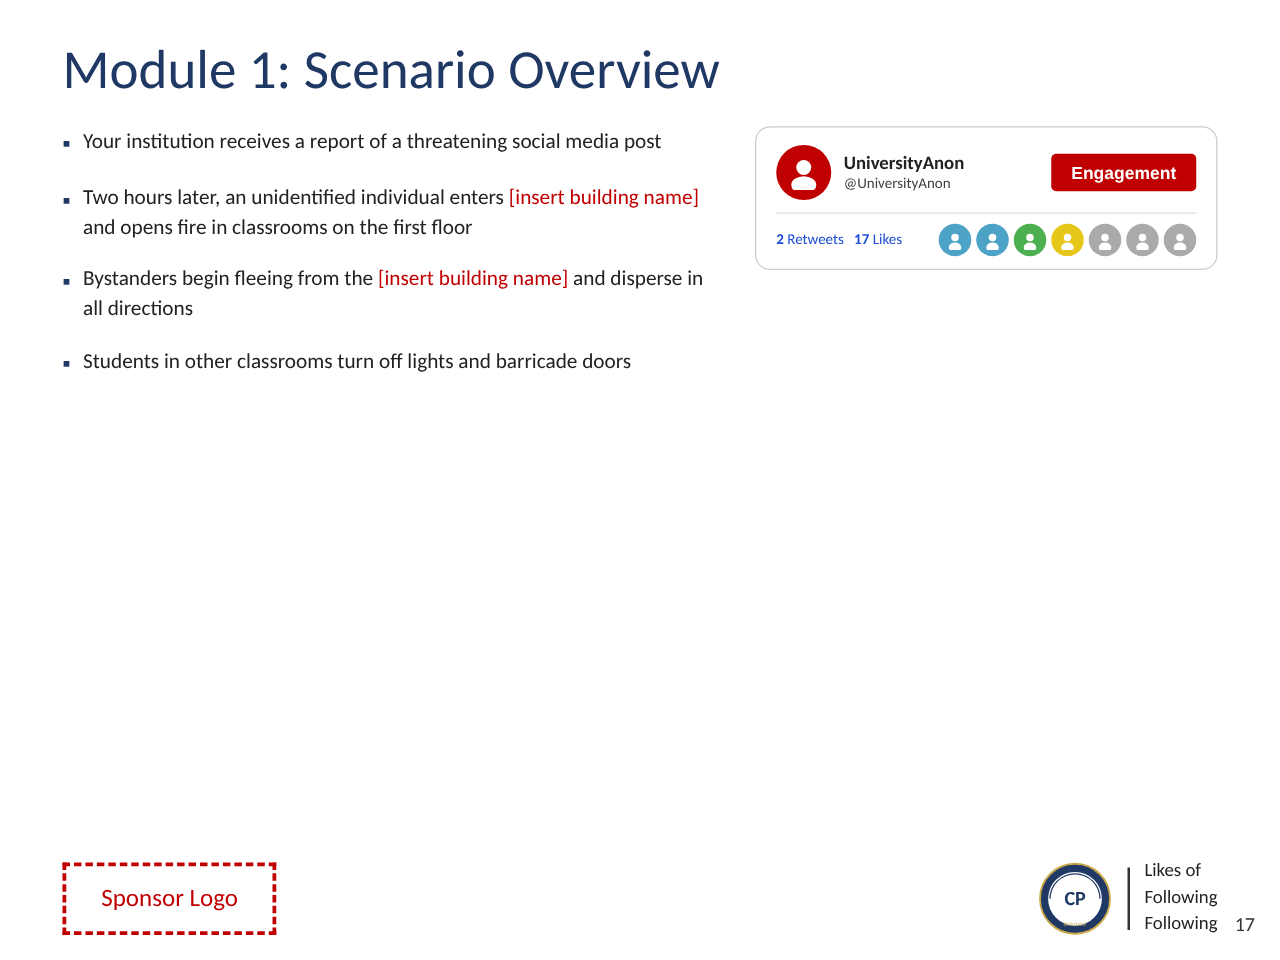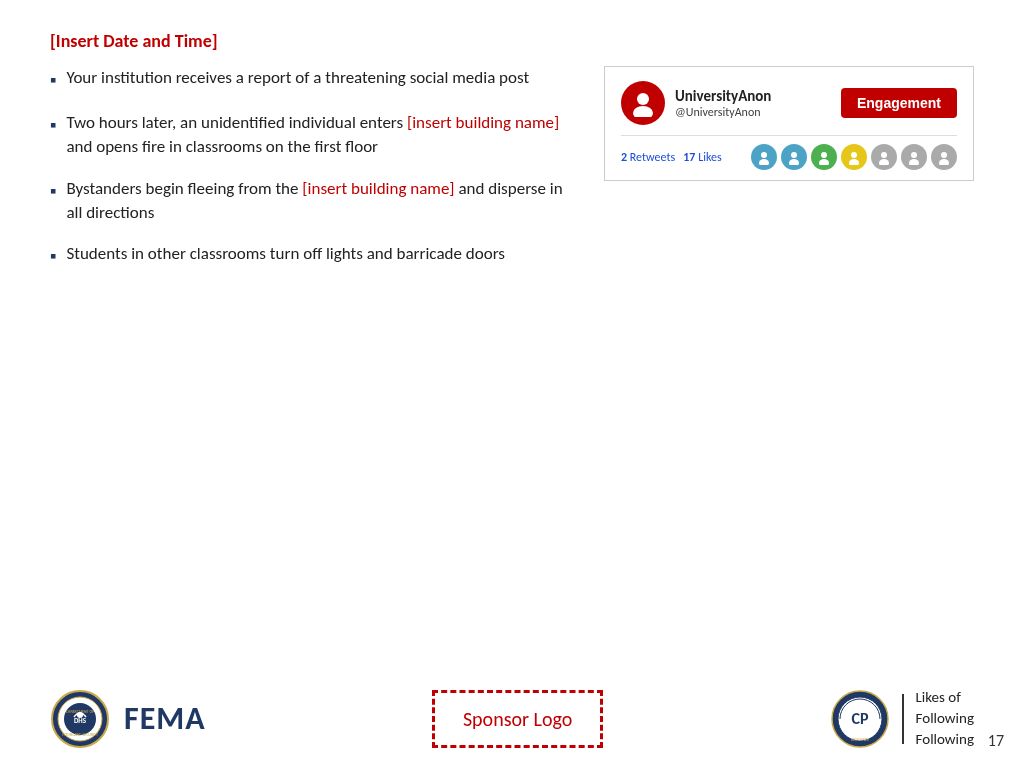--- a/index.html
+++ b/index.html
@@ -64,21 +64,21 @@
       flex-shrink: 0;
     }
 
     .red-text {
       color: #c00000;
     }
 
     .twitter-card {
       width: 370px;
       border: 1px solid #ccc;
-      border-radius: 0;
+      border-radius: 12px;
       padding: 14px 16px 10px 16px;
       background: #fff;
       flex-shrink: 0;
     }
 
     .twitter-header {
       display: flex;
       align-items: center;
       justify-content: space-between;
       margin-bottom: 10px;
@@ -242,22 +242,22 @@
       right: 20px;
       font-size: 16px;
       color: #333;
     }
   </style>
 </head>
 <body>
 
 <div class="slide">
 
-
-  <div class="date-label">[Insert Date and Time]</div>
+  <h1 class="slide-title">Module 1: Scenario Overview</h1>
+
 
   <div class="content-area">
 
     <ul class="bullet-list">
       <li>
         <span class="bullet-marker">▪</span>
         <span>Your institution receives a report of a threatening social media post</span>
       </li>
       <li>
         <span class="bullet-marker">▪</span>
@@ -347,35 +347,20 @@
               </svg>
           </div>
         </div>
       </div>
     </div>
 
   </div>
 
   <div class="footer">
 
-    <div class="footer-left">
-
-      <svg class="fema-seal" viewBox="0 0 60 60" xmlns="http://www.w3.org/2000/svg">
-        <circle cx="30" cy="30" r="28" fill="#1f3864" stroke="#c8a84b" stroke-width="2"></circle>
-        <circle cx="30" cy="30" r="22" fill="#fff" stroke="#c8a84b" stroke-width="1"></circle>
-        <circle cx="30" cy="30" r="16" fill="#1f3864"></circle>
-        <text x="30" y="34" text-anchor="middle" fill="white" font-size="7" font-weight="bold">DHS</text>
-        <text x="30" y="24" text-anchor="middle" fill="#c8a84b" font-size="4">DEPARTMENT OF</text>
-        <text x="30" y="47" text-anchor="middle" fill="#c8a84b" font-size="4">HOMELAND SECURITY</text>
-
-        <path d="M24,28 Q30,20 36,28" fill="none" stroke="white" stroke-width="1.5"></path>
-        <circle cx="30" cy="26" r="3" fill="white"></circle>
-      </svg>
-      <span class="fema-text">FEMA</span>
-    </div>
 
     <div class="sponsor-box">
       <span>Sponsor Logo</span>
     </div>
 
     <div class="footer-right">
 
       <svg class="oae-seal" viewBox="0 0 60 60" xmlns="http://www.w3.org/2000/svg">
         <circle cx="30" cy="30" r="28" fill="#1f3864" stroke="#c8a84b" stroke-width="1.5"></circle>
         <circle cx="30" cy="30" r="22" fill="#fff" stroke="#1f3864" stroke-width="1"></circle>

